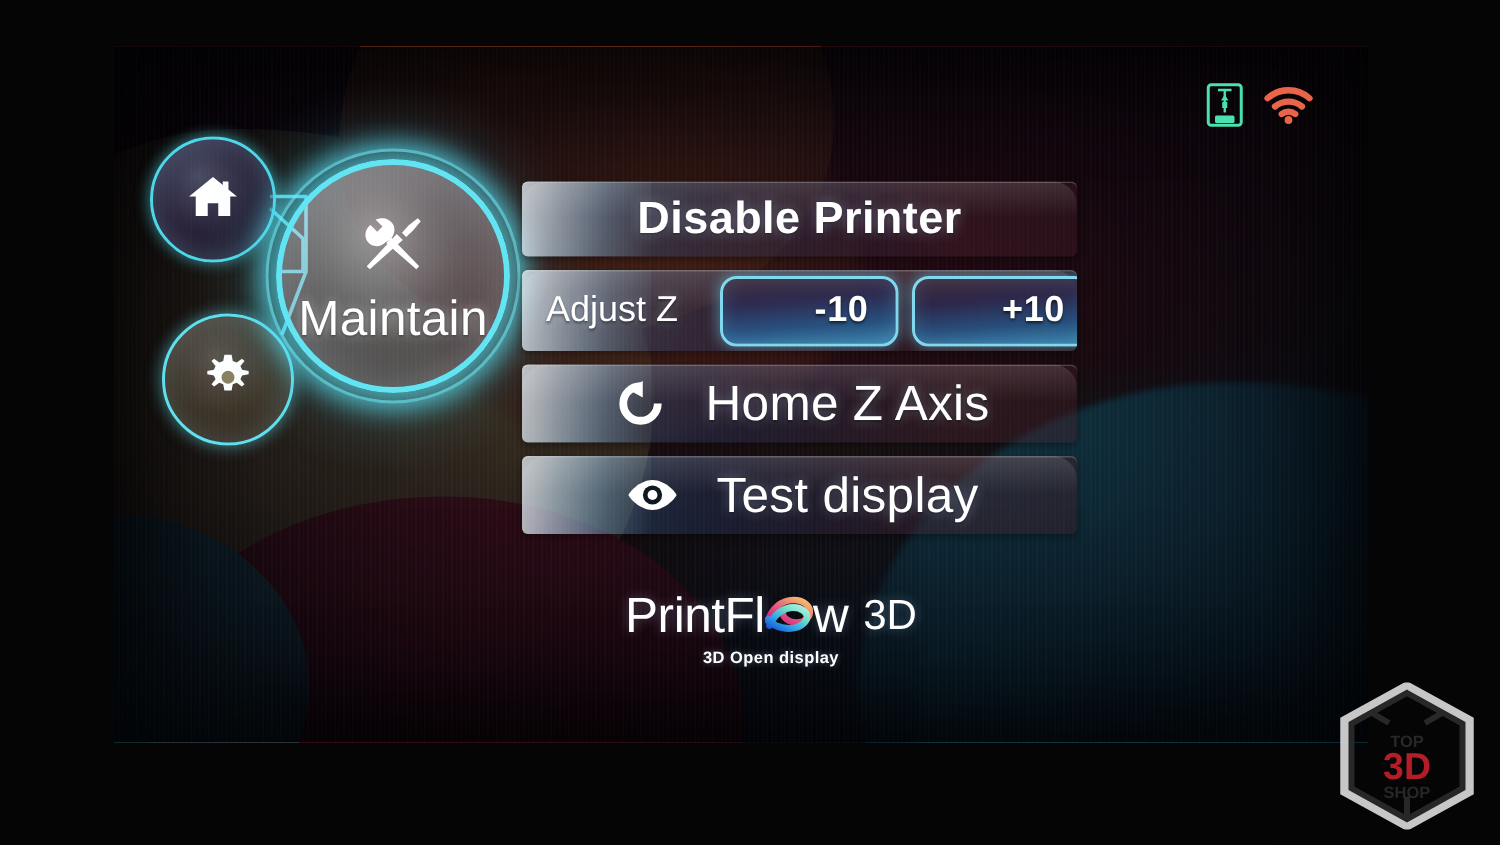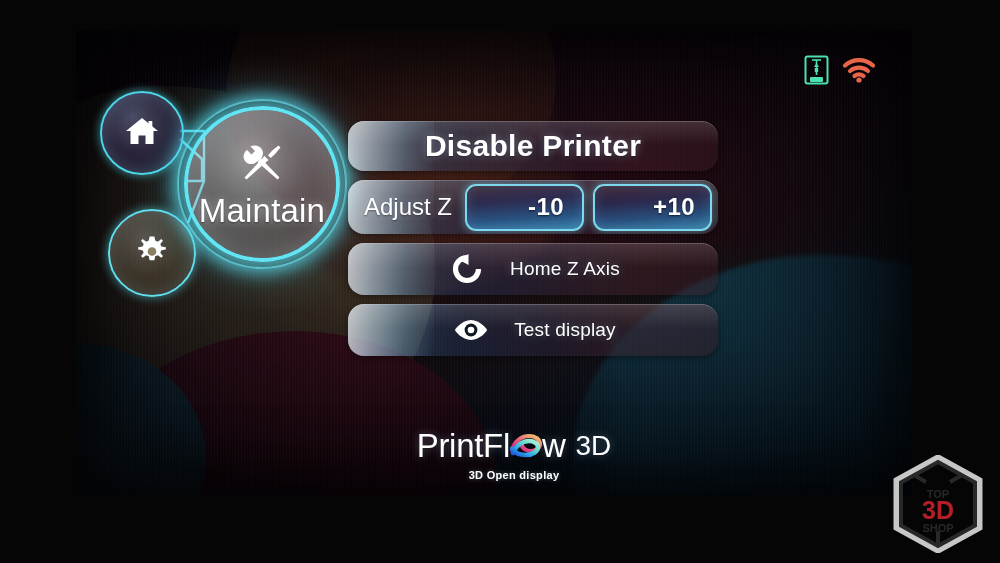--- a/index.html
+++ b/index.html
@@ -216,21 +216,21 @@
     top: 90px;
     width: 370px;
     z-index: 11;
     display: flex;
     flex-direction: column;
     gap: 9px;
   }
 
   .panel {
     position: relative;
-    border-radius: 16px;
+    border-radius: 4px;
     height: 50px;
     display: flex;
     align-items: center;
     overflow: hidden;
     background:
       linear-gradient(95deg,
         rgba(222,228,234,0.52) 0%,
         rgba(150,186,214,0.40) 7%,
         rgba(62,110,160,0.34) 16%,
         rgba(40,62,110,0.36) 32%,
@@ -267,21 +267,21 @@
     font-size: 30px;
     font-weight: 700;
     letter-spacing: 0.3px;
     text-shadow: 0 0 9px rgba(200,225,255,0.40), 0 1px 2px rgba(0,0,0,0.55);
   }
 
   
   .panel-adjust {
     height: 54px;
     padding: 0 8px 0 16px;
-    gap: 9px;
+    gap: 24px;
   }
   .adjust-label {
     position: relative;
     z-index: 2;
     color: #ffffff;
     font-size: 24px;
     font-weight: 400;
     white-space: nowrap;
     text-shadow: 0 0 7px rgba(200,225,255,0.35), 0 1px 2px rgba(0,0,0,0.5);
     margin-right: 4px;
@@ -328,38 +328,37 @@
     width: 42px;
     display: flex;
     align-items: center;
     justify-content: center;
     margin-right: 22px;
   }
   .row-label {
     position: relative;
     z-index: 2;
     color: #ffffff;
-    font-size: 19px;
+    font-size: 33px;
     font-weight: 400;
     letter-spacing: 0.2px;
     text-shadow: 0 0 8px rgba(200,225,255,0.38), 0 1px 2px rgba(0,0,0,0.55);
   }
 
   
   .brand {
     position: absolute;
     left: 0; right: 0;
     top: 360px;
     z-index: 11;
     display: flex;
     flex-direction: column;
     align-items: center;
     justify-content: center;
     transform: translateX(20px);
-    margin-top: 36px;
   }
   .brand-main {
     display: flex;
     align-items: center;
     gap: 3px;
   }
   .brand-text {
     color: #ffffff;
     font-size: 33px;
     font-weight: 400;

